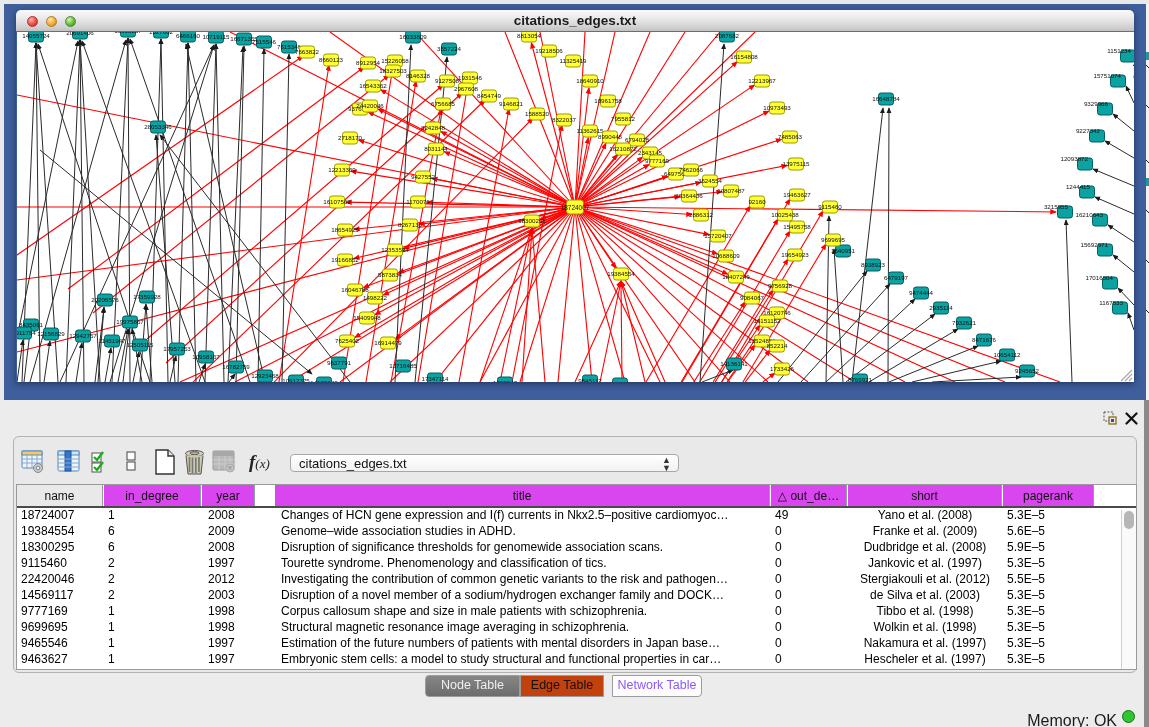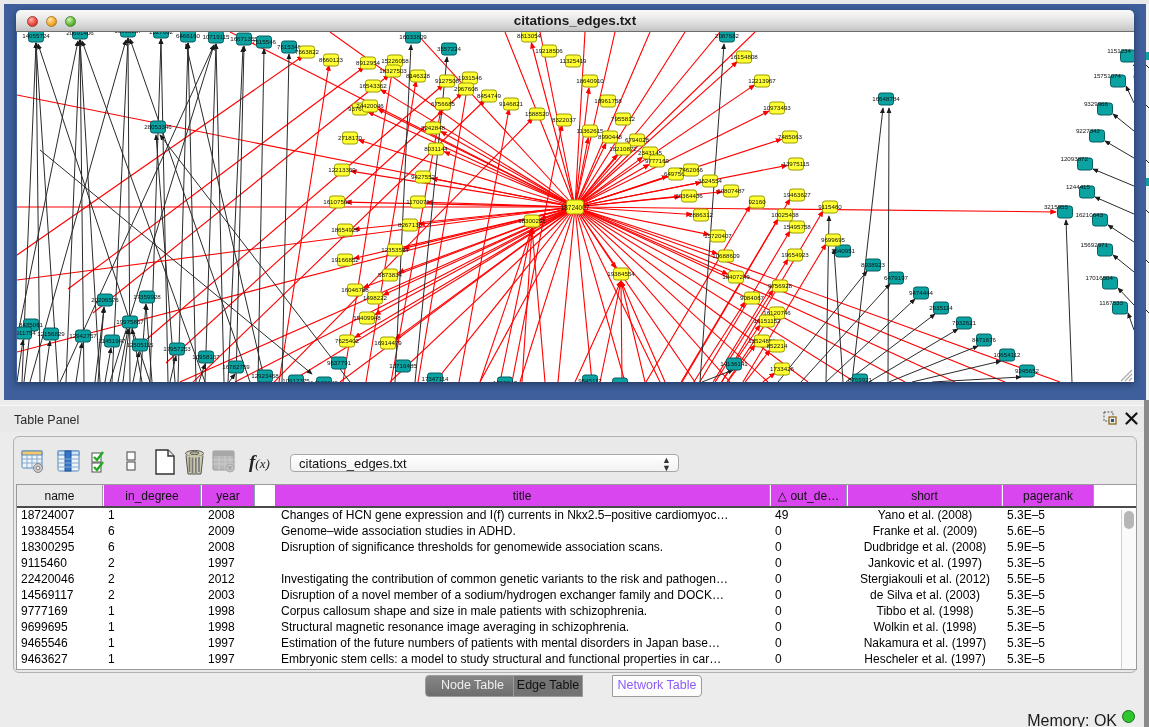--- a/index.html
+++ b/index.html
@@ -51,21 +51,21 @@
 .c4 { left:758px; width:72px; }
 .c5 { left:831px; width:154px; text-align:center; }
 .c6 { left:990px; width:87px; }
 #vsb { position:absolute; right:0; top:25px; width:15px; height:160px; background:#fafafa; border-left:1px solid #d0d0d0; }
 #vsb .th { position:absolute; left:2px; top:1px; width:10px; height:18px; background:#b6b6b6; border-radius:5px; }
 
 
 #tabs { left:411px; top:238px; height:22px; font-size:12.5px; }
 #tabs div { position:absolute; top:0; height:22px; padding-top:2px; text-align:center; border:1px solid #9c9c9c; }
 #t1 { left:0; width:95px; background:linear-gradient(#868686,#6d6d6d); color:#efefef; border-radius:4px 0 0 4px; }
-#t2 { left:88px; width:70px; background:#737373; color:#111; border-left:none; }
+#t2 { left:95px; width:84px; background:#c2410c; color:#111; border-left:none; }
 #t3 { left:187px; width:90px; background:#fcfcfc; color:#8b5cf6; border-left:1px solid #c4c4c4; border-radius:0 4px 4px 0; }
 
 #mem { position:absolute; right:27px; top:312px; font-size:16px; color:#1a1a1a; }
 #dot { position:absolute; right:9px; top:310px; width:13px; height:13px; border-radius:50%; background:#2ec82e; border:1.5px solid #1c6b1c; }
 
 
 #fico { left:1103px; top:11px; width:14px; height:14px; }
 #xico { left:1125px; top:12px; }
 </style></head>
 <body>
@@ -565,23 +565,20 @@
 <g stroke="#aaa" stroke-width="1.3">
             <line x1="1121" y1="381" x2="1132" y2="370"></line>
             <line x1="1125" y1="381" x2="1132" y2="374"></line>
             <line x1="1129" y1="381" x2="1132" y2="378"></line>
           </g>
 </svg>
     </div>
   </div>
 
   <div class="abs" id="panel">
-    <div class="abs" id="ptitle">
-        <span>Table Panel</span>
-      </div>
     <svg class="abs" id="fico" viewBox="0 0 14 14">
       <rect x="1" y="1" width="9" height="9" fill="none" stroke="#555" stroke-dasharray="2 1.4"></rect>
       <rect x="6" y="6" width="7" height="7" fill="#e9e9e9" stroke="#8a6d1d" stroke-width="1.3"></rect>
       <rect x="8" y="8" width="3" height="3" fill="#335577"></rect>
     </svg>
     <svg class="abs" id="xico" width="13" height="13" viewBox="0 0 13 13">
         <path d="M1.5 1.5L11.5 11.5M11.5 1.5L1.5 11.5" stroke="#141414" stroke-width="2.2" stroke-linecap="round"></path>
       </svg>
     <div class="abs" id="pbox">
 
@@ -663,20 +660,21 @@
               <div class="c2">2008</div>
               <div class="c3">Disruption of significance thresholds for genomewide association scans.</div>
               <div class="c4">0</div>
               <div class="c5">Dudbridge et al. (2008)</div>
               <div class="c6">5.9E–5</div>
             </div>
 <div class="tr">
               <div class="c0">9115460</div>
               <div class="c1">2</div>
               <div class="c2">1997</div>
+              <div class="c3">Tourette syndrome. Phenomenology and classification of tics.</div>
               <div class="c4">0</div>
               <div class="c5">Jankovic et al. (1997)</div>
               <div class="c6">5.3E–5</div>
             </div>
 <div class="tr">
               <div class="c0">22420046</div>
               <div class="c1">2</div>
               <div class="c2">2012</div>
               <div class="c3">Investigating the contribution of common genetic variants to the risk and pathogen…</div>
               <div class="c4">0</div>

